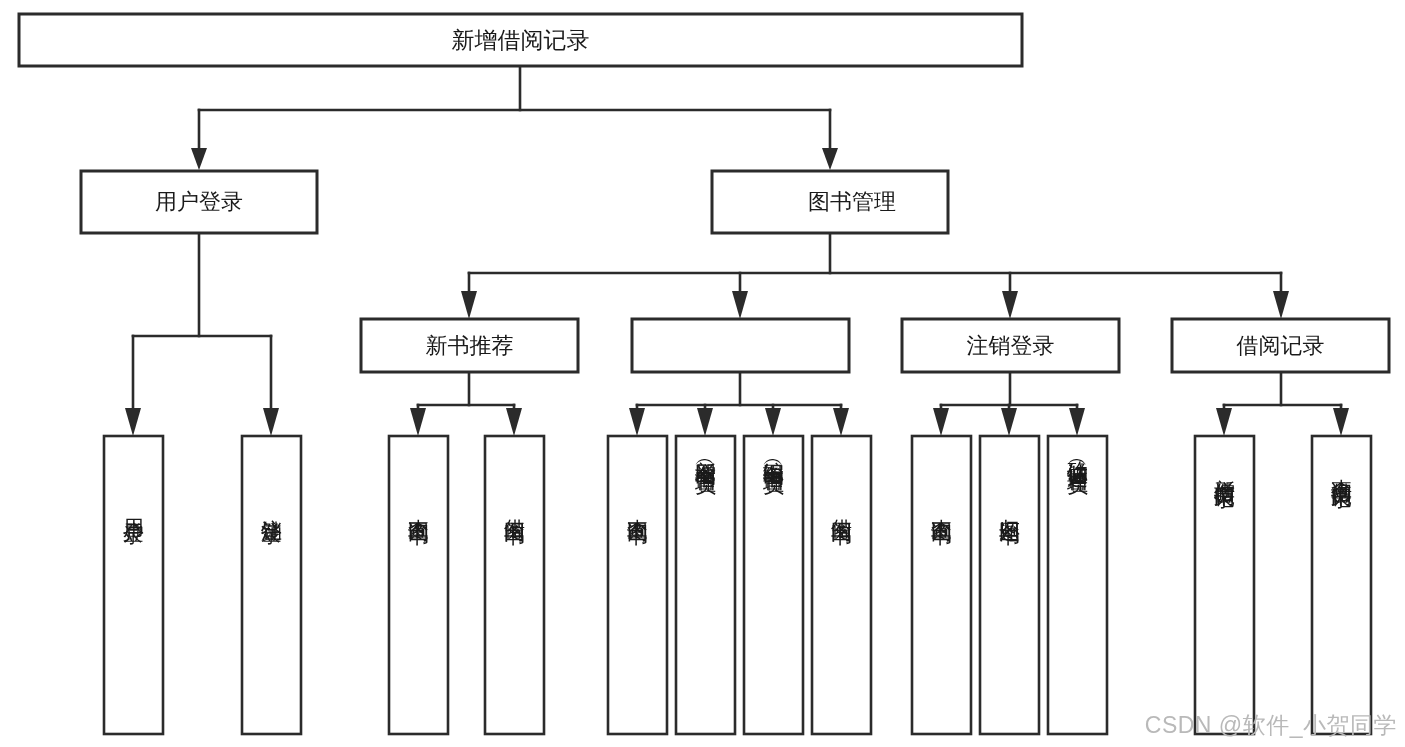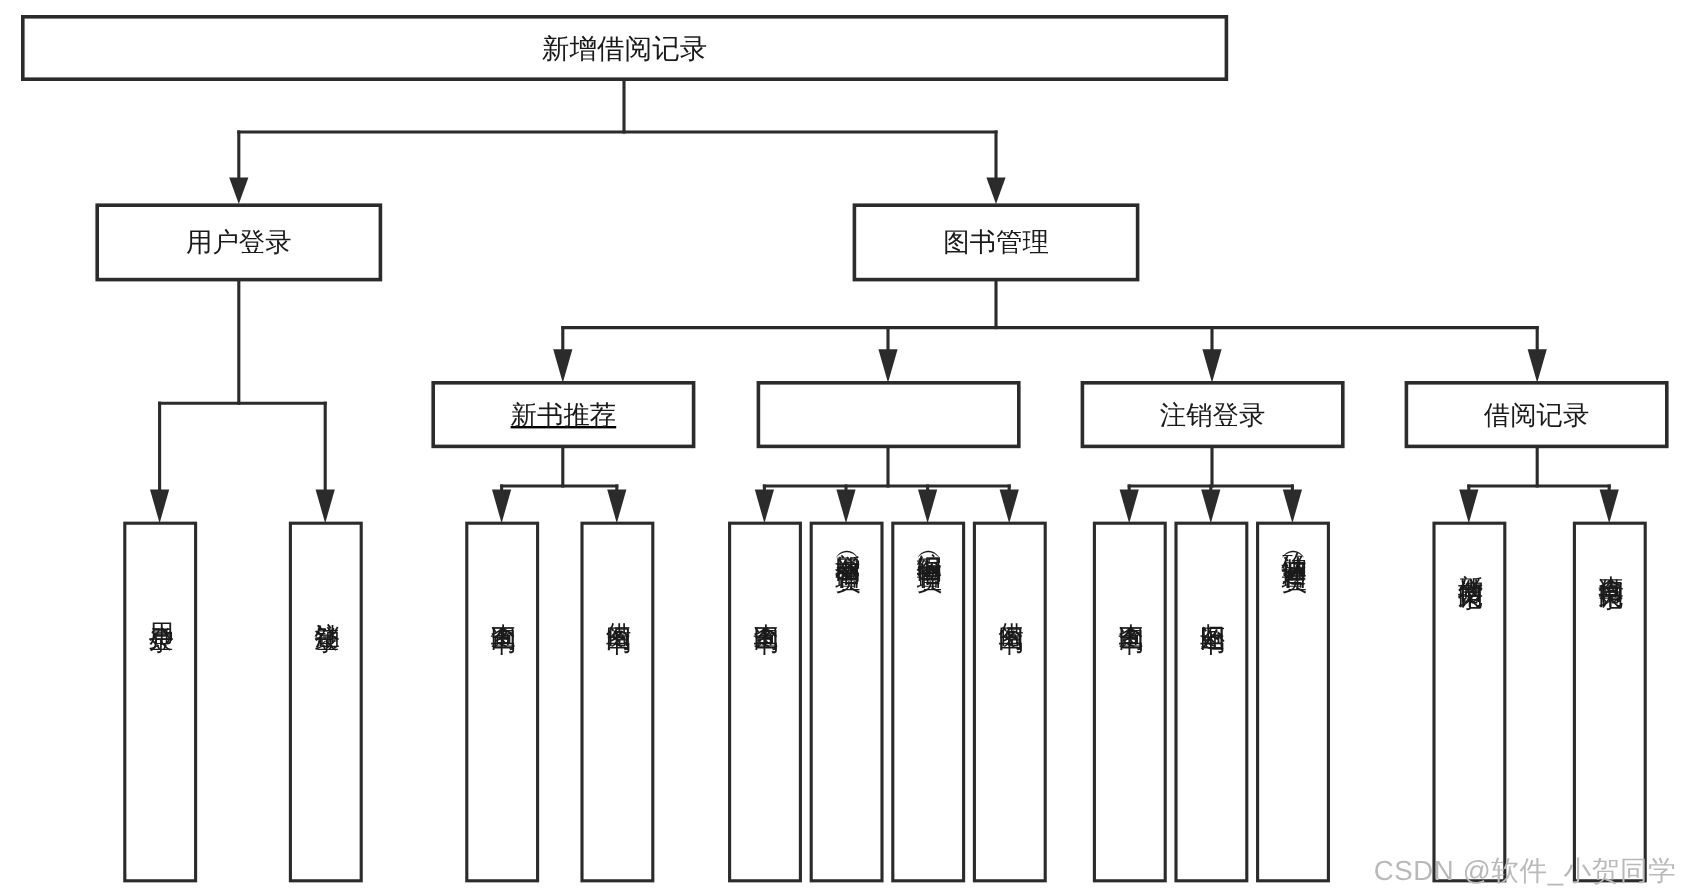--- a/index.html
+++ b/index.html
@@ -200,25 +200,25 @@
   </svg>
 
   <div class="hlabel-wrap" style="left:19px; top:14px; width:1003px; height:52px;">
     <span class="hlabel-text title-text">新增借阅记录</span>
   </div>
 
   <div class="hlabel-wrap" style="left:81px; top:171px; width:236px; height:62px;">
     <span class="hlabel-text">用户登录</span>
   </div>
 
-  <div class="hlabel-wrap" style="left:712px; top:171px; width:236px; height:62px;">
+  <div class="hlabel-wrap" style="left:712px; top:171px; width:236px; height:62px;padding-left:22px;">
     <span class="hlabel-text">图书管理</span>
   </div>
 
-  <div class="hlabel-wrap" style="left:361px; top:319px; width:217px; height:53px;text-decoration:underline;">
+  <div class="hlabel-wrap" style="left:361px; top:319px; width:217px; height:53px;">
     <span class="hlabel-text">新书推荐</span>
   </div>
   <div class="hlabel-wrap" style="left:902px; top:319px; width:217px; height:53px;">
     <span class="hlabel-text">注销登录</span>
   </div>
   <div class="hlabel-wrap" style="left:1172px; top:319px; width:217px; height:53px;text-align:right;">
     <span class="hlabel-text">借阅记录</span>
   </div>
 
   <div class="vlabel-wrap" style="left:104px; top:436px; width:59px; height:298px; padding-top:66px;">

